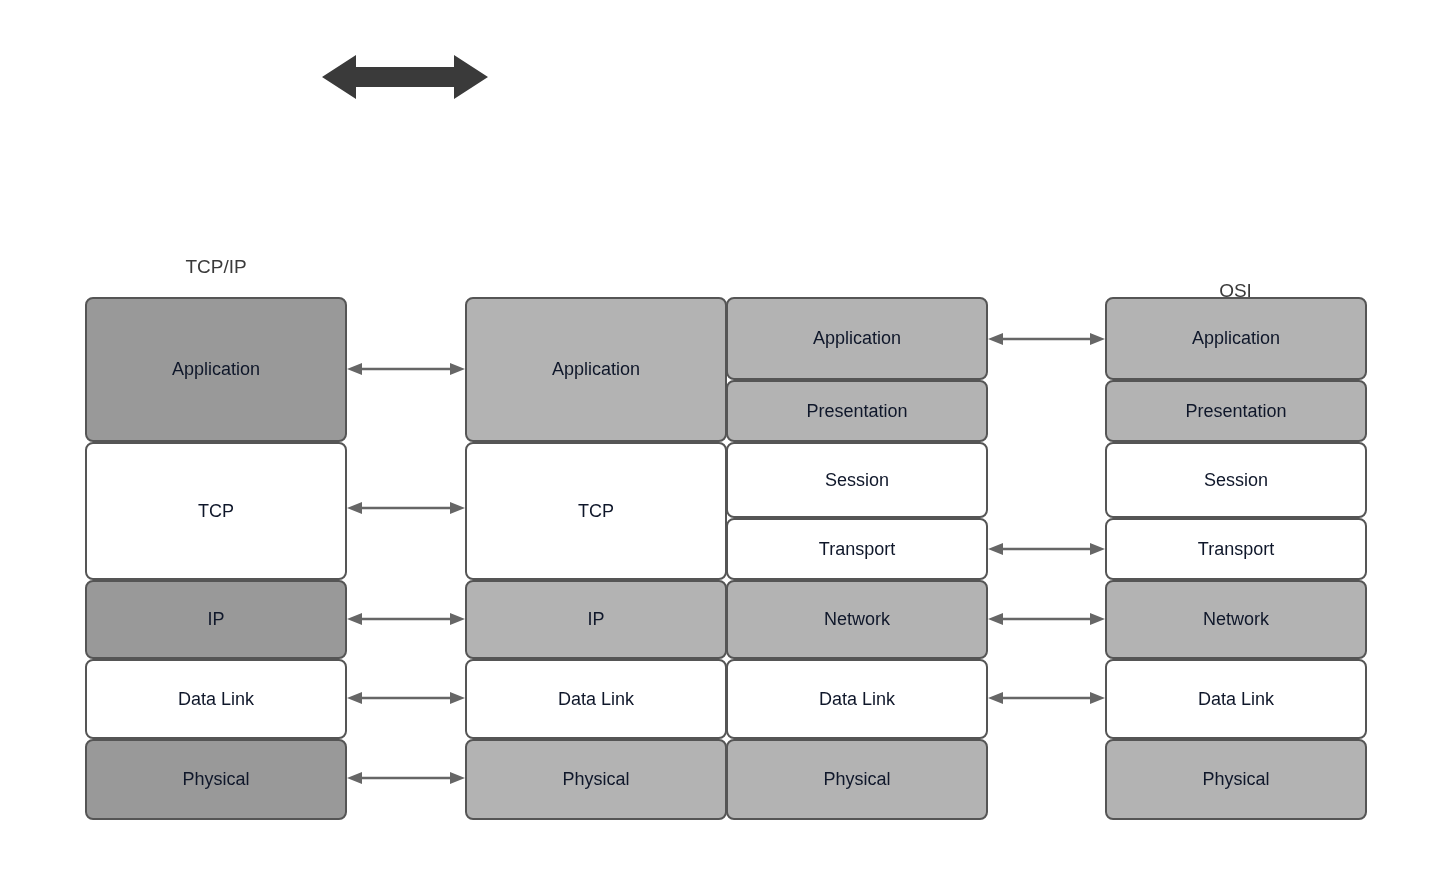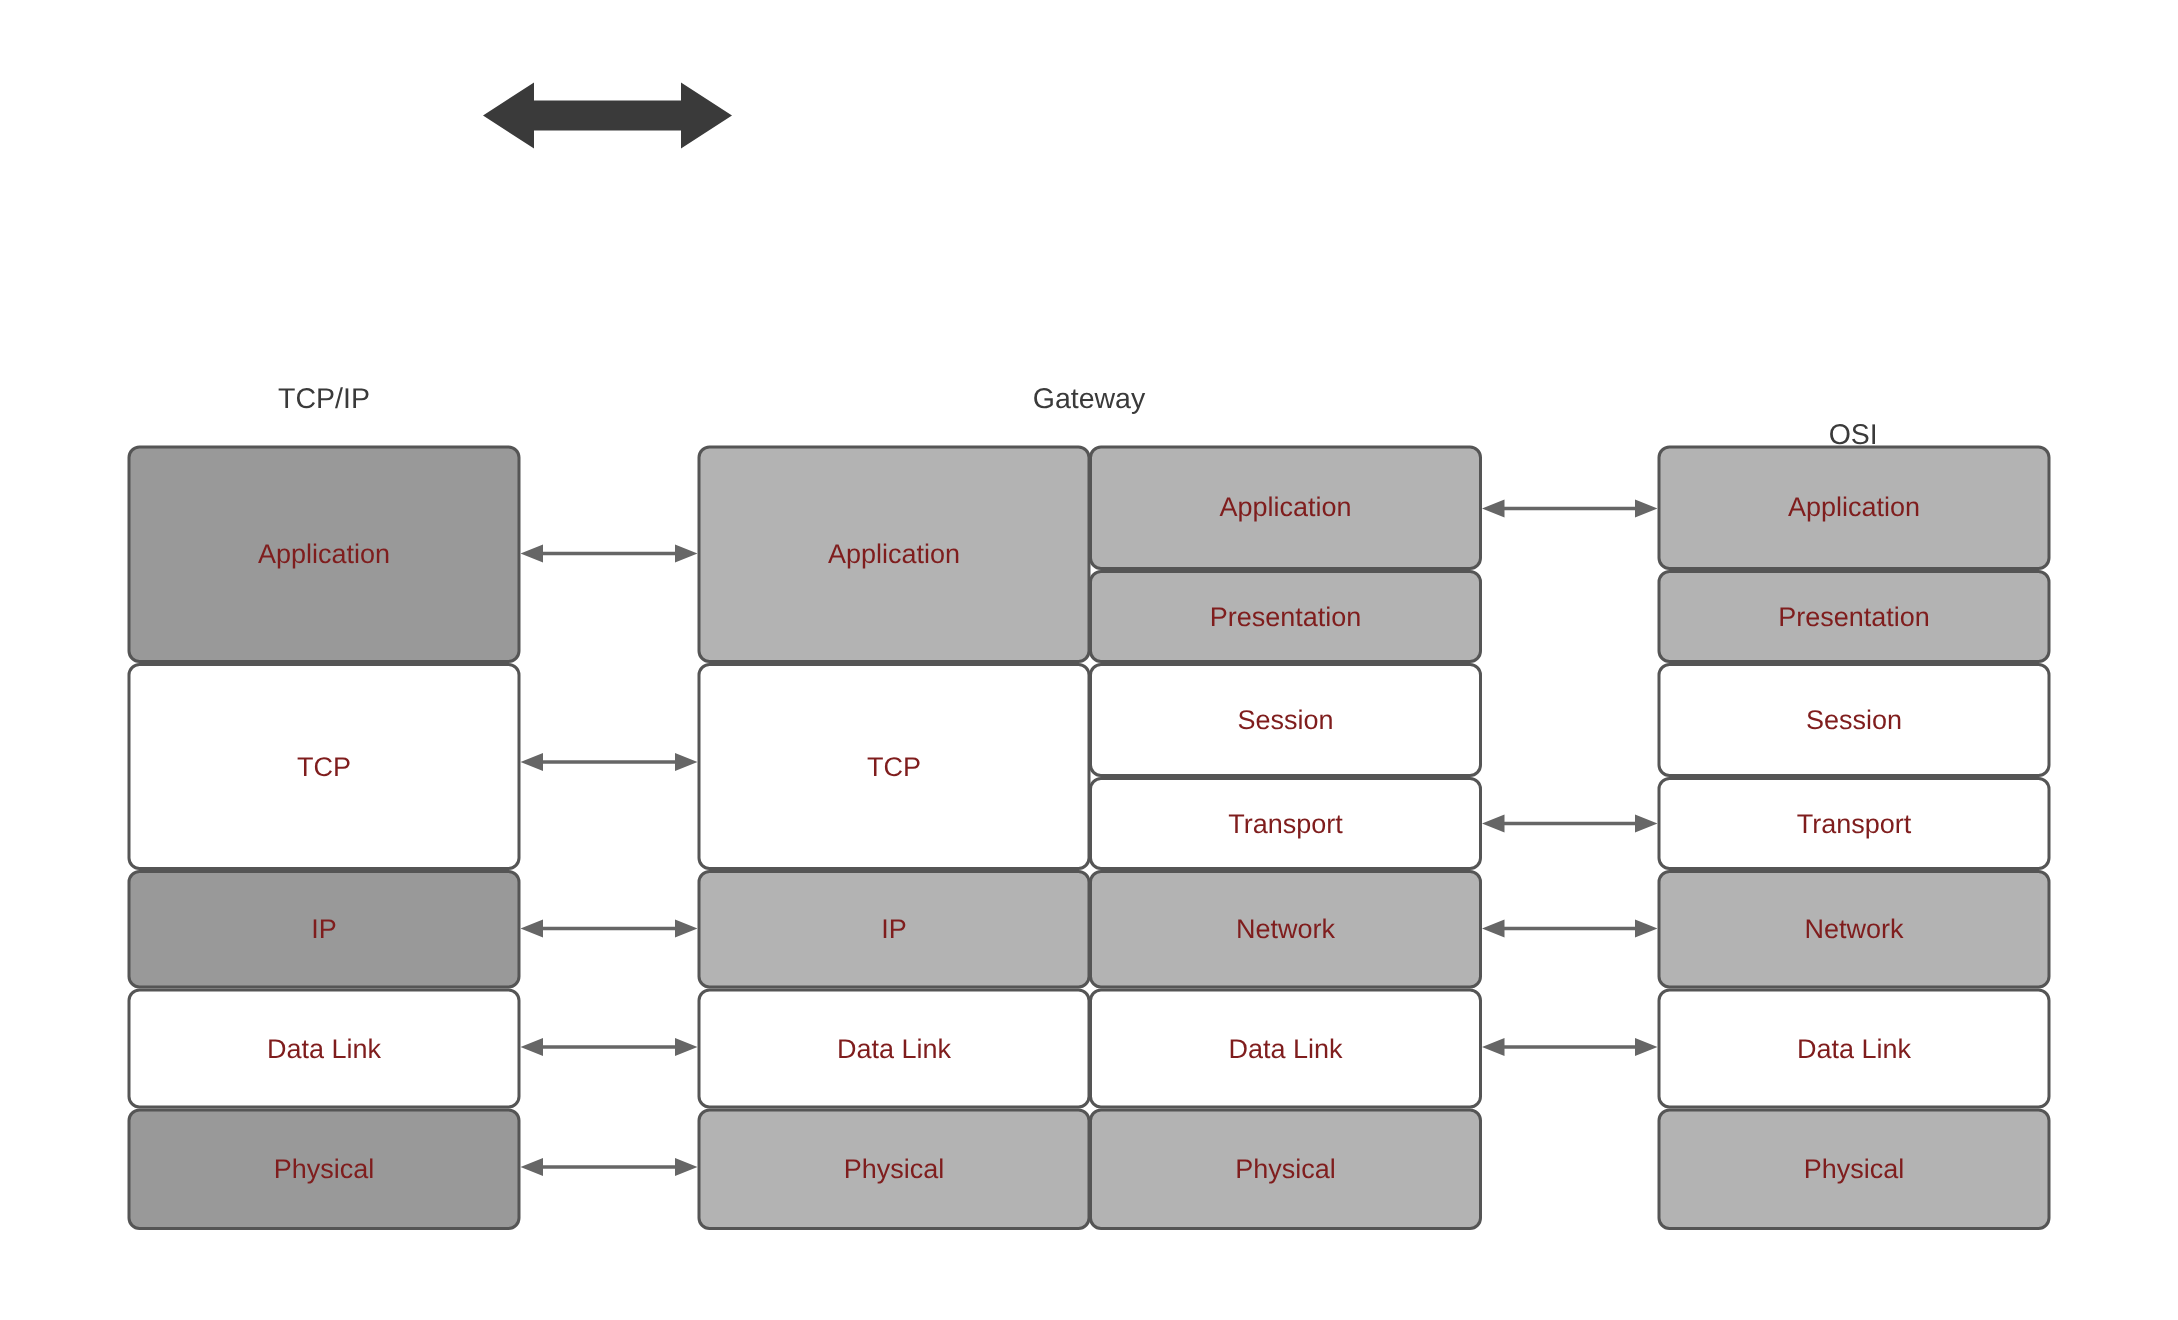--- a/index.html
+++ b/index.html
@@ -36,21 +36,21 @@
   
   .layer {
     position: absolute;
     box-sizing: border-box;
     border: 2px solid #555555;
     border-radius: 8px;
     display: flex;
     align-items: center;
     justify-content: center;
     font-size: 18px;
-    color: #7f1d1d;
+    color: #0f172a;
     text-align: center;
     line-height: 1.15;
     white-space: nowrap;
   }
   .fill-dark  { background: #999999; }
   .fill-light { background: #b3b3b3; }
   .fill-white { background: #ffffff; }
 
   
   .conn {
@@ -71,21 +71,20 @@
 
 <div id="stage">
 
   <div class="block-arrow" style="left:322px; top:52px; width:166px; height:50px;">
     <svg width="166" height="50" viewBox="0 0 166 50" xmlns="http://www.w3.org/2000/svg">
       <polygon points="0,25 34,3 34,15 132,15 132,3 166,25 132,47 132,35 34,35 34,47" fill="#3a3a3a"></polygon>
     </svg>
   </div>
 
   <div class="col-title" style="left:85px; top:257px; width:262px;">TCP/IP</div>
-  <div class="col-title" style="left:465px; top:257px; width:522px;">Gateway</div>
   <div class="col-title" style="left:1105px; top:257px; width:261px;margin-top:24px;">OSI</div>
 
   <div class="layer fill-dark" style="left:85px;  top:297px; width:262px; height:145px;">Application</div>
   <div class="layer fill-white" style="left:85px;  top:442px; width:262px; height:138px;">TCP</div>
   <div class="layer fill-dark" style="left:85px;  top:580px; width:262px; height:79px;">IP</div>
   <div class="layer fill-white" style="left:85px;  top:659px; width:262px; height:80px;">Data Link</div>
   <div class="layer fill-dark" style="left:85px;  top:739px; width:262px; height:81px;">Physical</div>
 
   <div class="layer fill-light" style="left:465px; top:297px; width:262px; height:145px;">Application</div>
   <div class="layer fill-white" style="left:465px; top:442px; width:262px; height:138px;">TCP</div>

